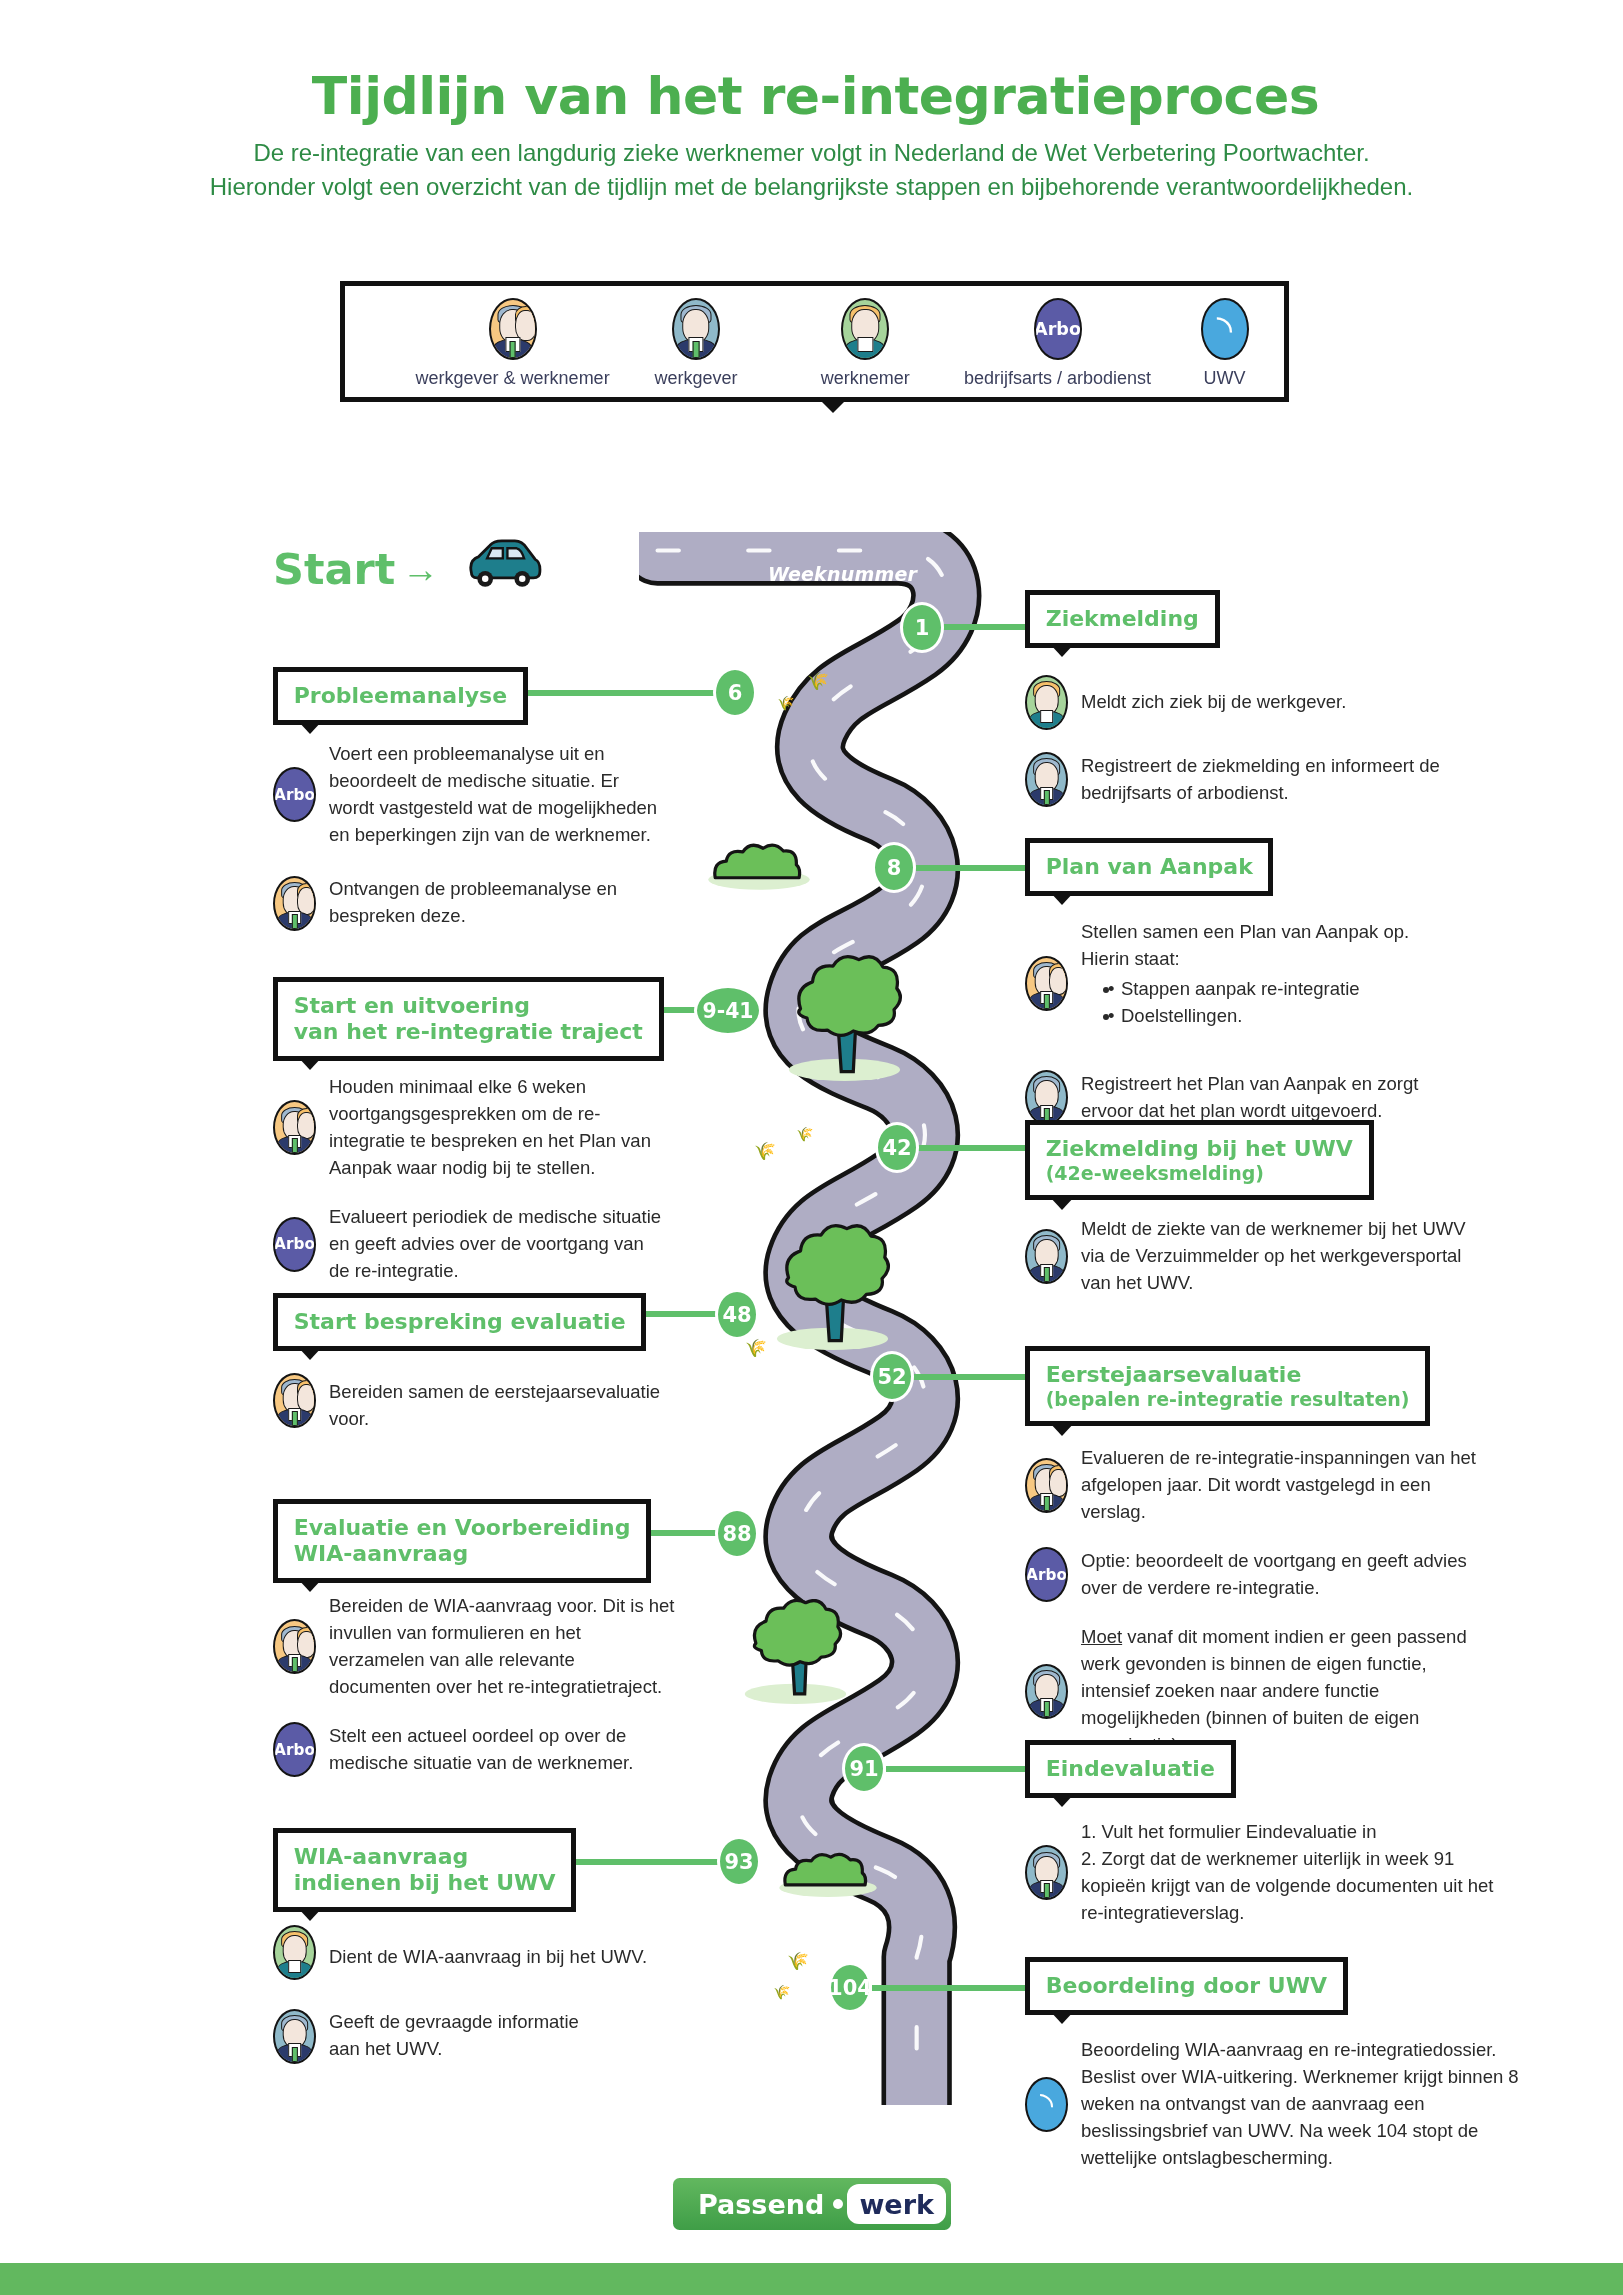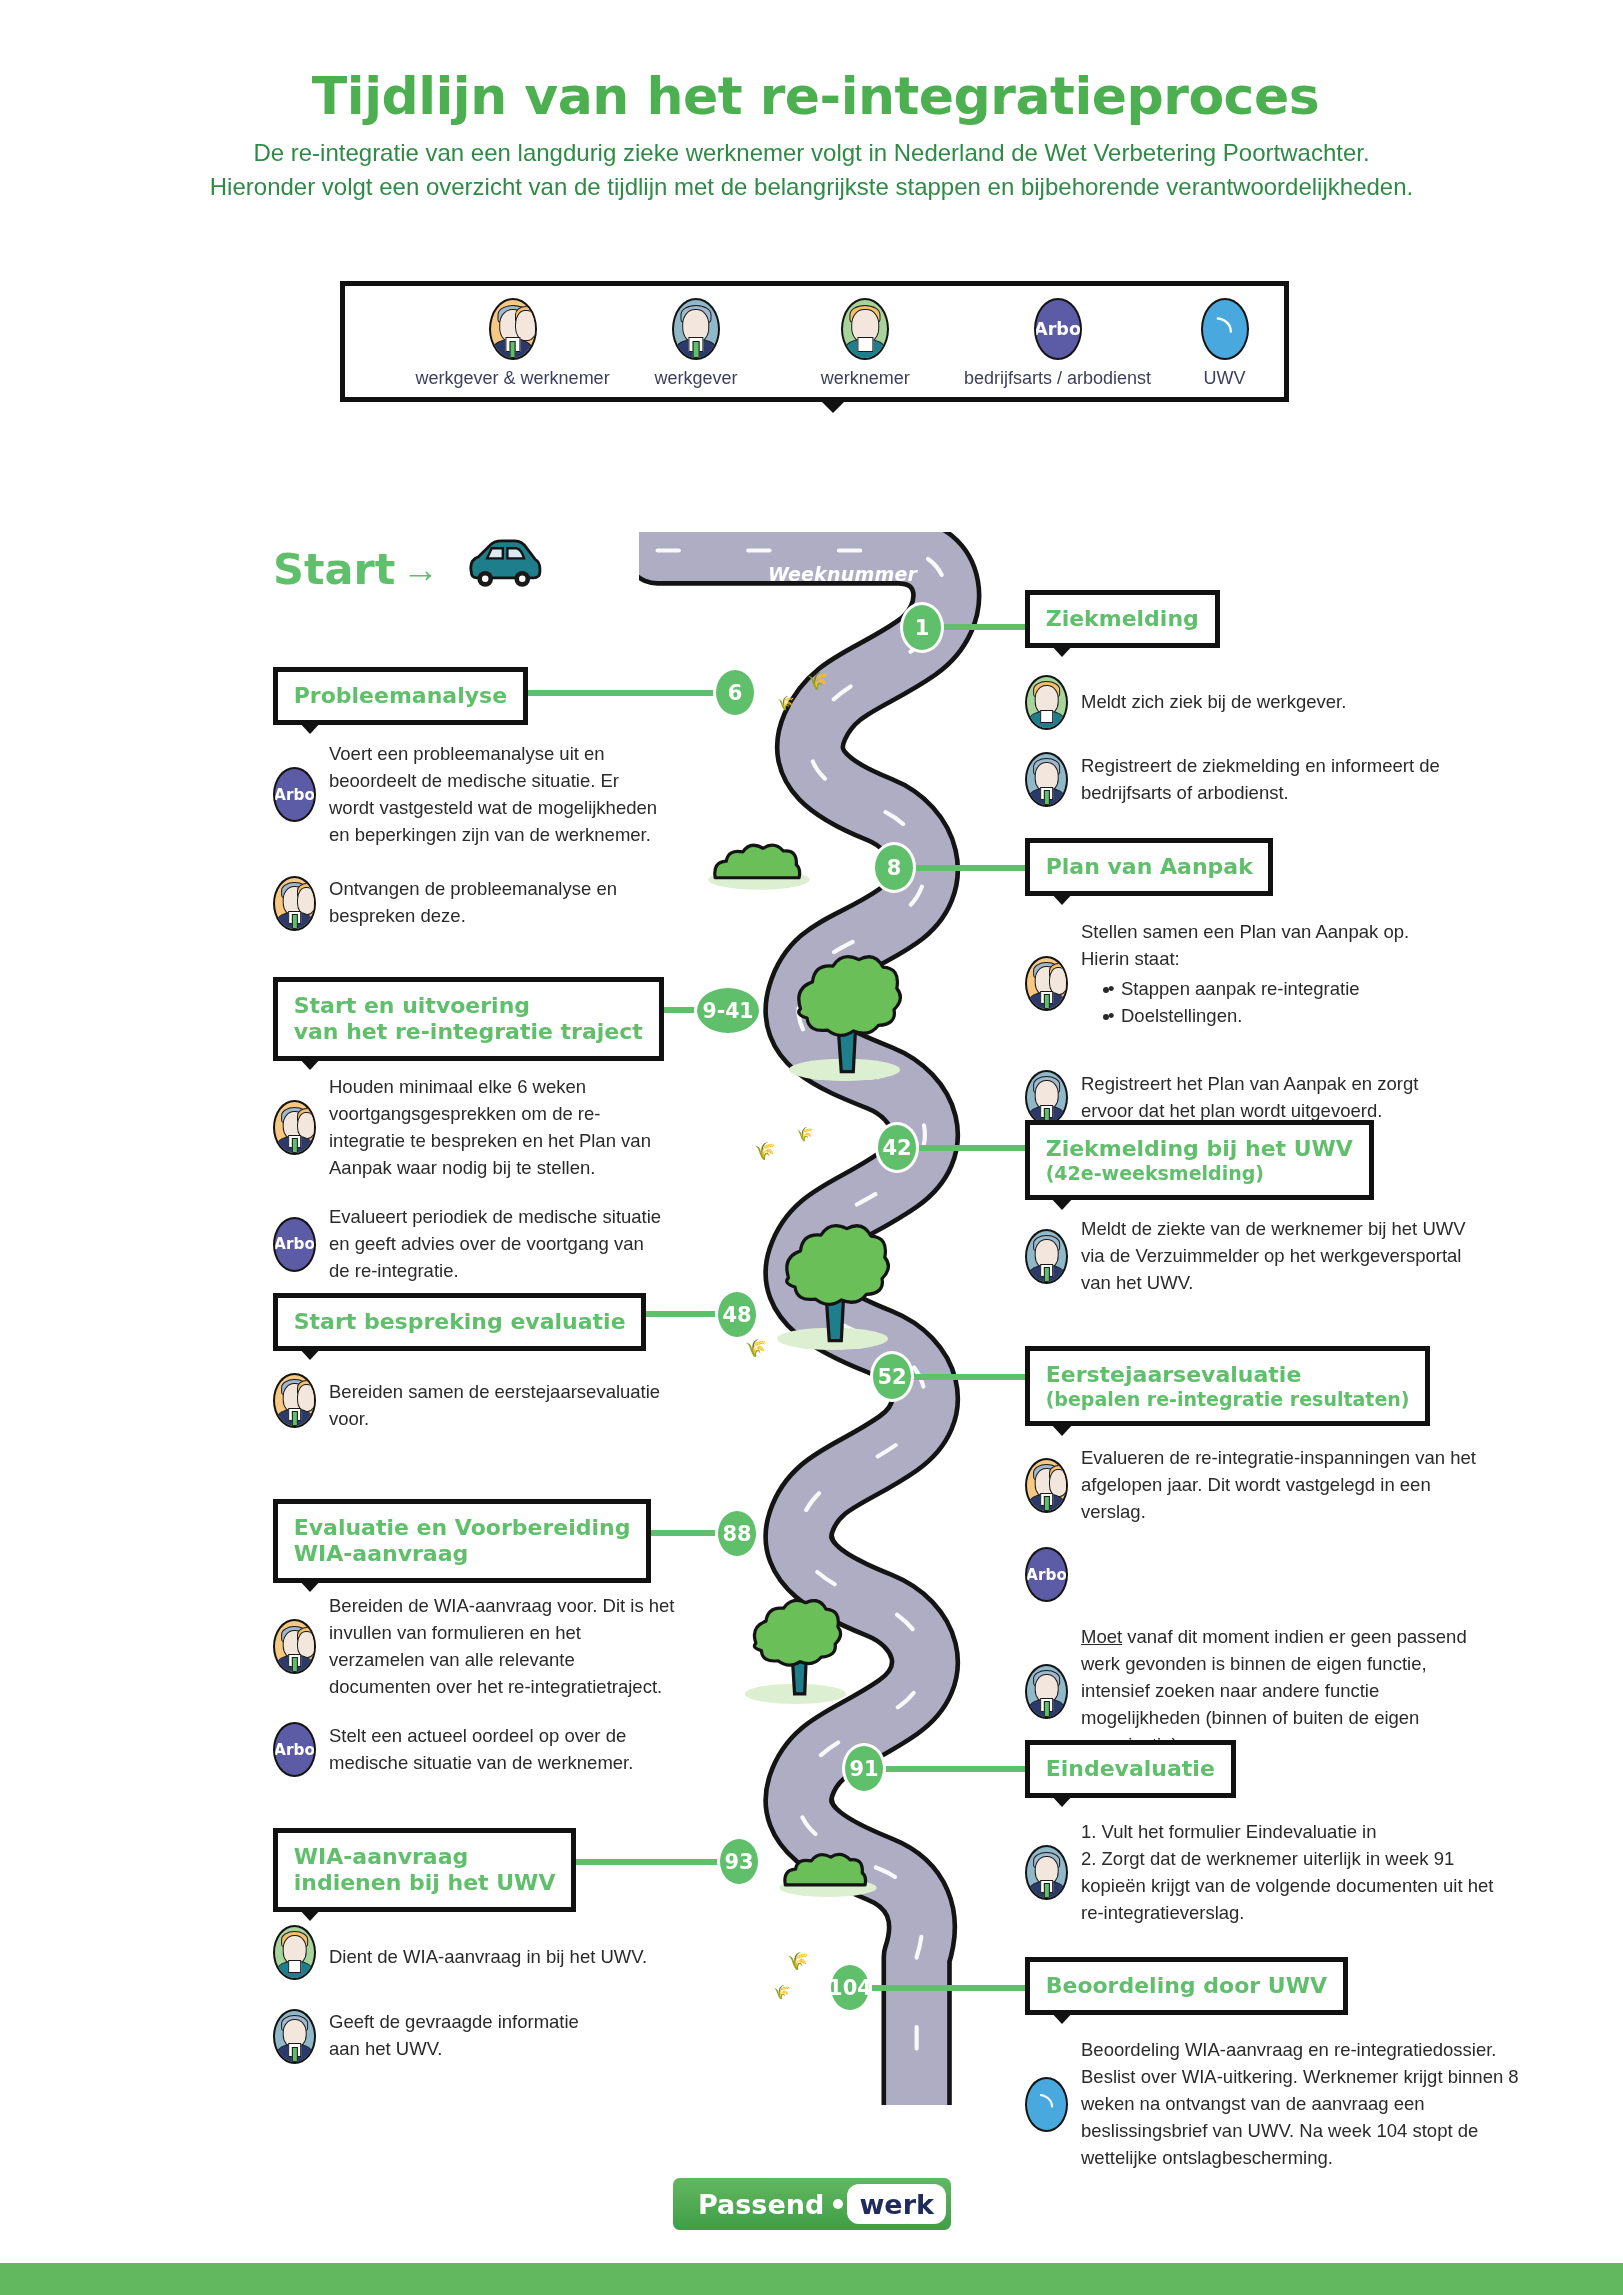--- a/index.html
+++ b/index.html
@@ -527,20 +527,21 @@
         <span class="body"></span>
           <span class="collar"></span>
           <span class="tie"></span>
       </span>
       <div class="role-text" style="width:407px;">Evalueren de re-integratie-inspanningen van het afgelopen jaar. Dit wordt vastgelegd in een verslag.</div>
     </div>
     <div class="role" style="margin-top:19.4px;">
       <span class="av mid av-arbo">
         <span class="arbo-txt">Arbo</span>
       </span>
+      <div class="role-text" style="width:416px;">Optie: beoordeelt de voortgang en geeft advies over de verdere re-integratie.</div>
     </div>
     <div class="role" style="margin-top:19.4px;">
       <span class="av mid av-emp">
         <span class="hair"></span>
           <span class="face"></span>
           <span class="body"></span>
           <span class="collar"></span>
           <span class="tie"></span>
       </span>
       <div class="role-text" style="width:407px;"><span class="u">Moet</span><span> vanaf dit moment indien er geen passend werk gevonden is binnen de eigen functie, intensief zoeken naar andere functie mogelijkheden (binnen of buiten de eigen organisatie).</span></div>

